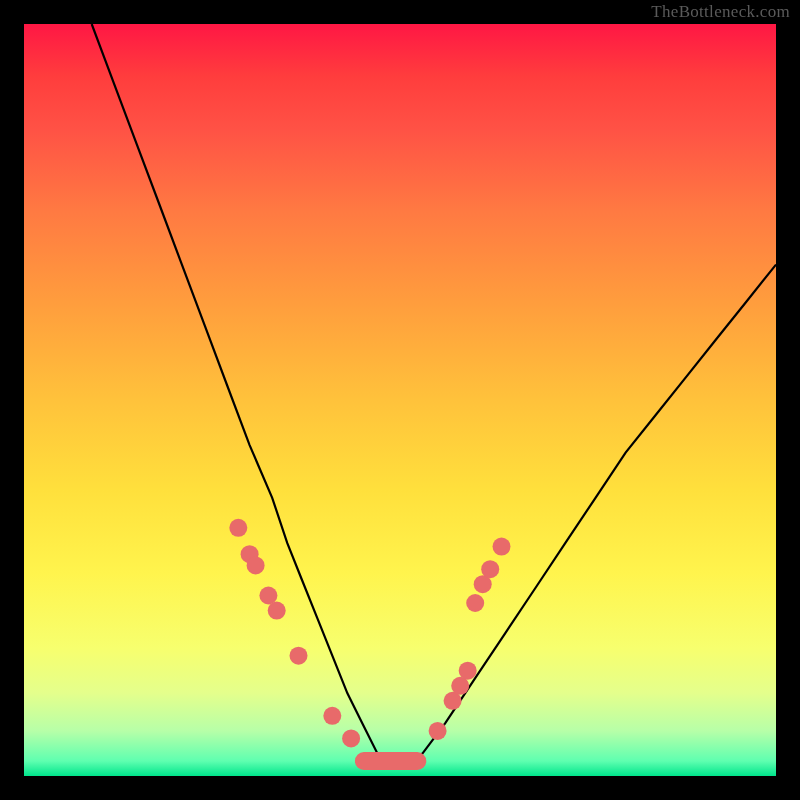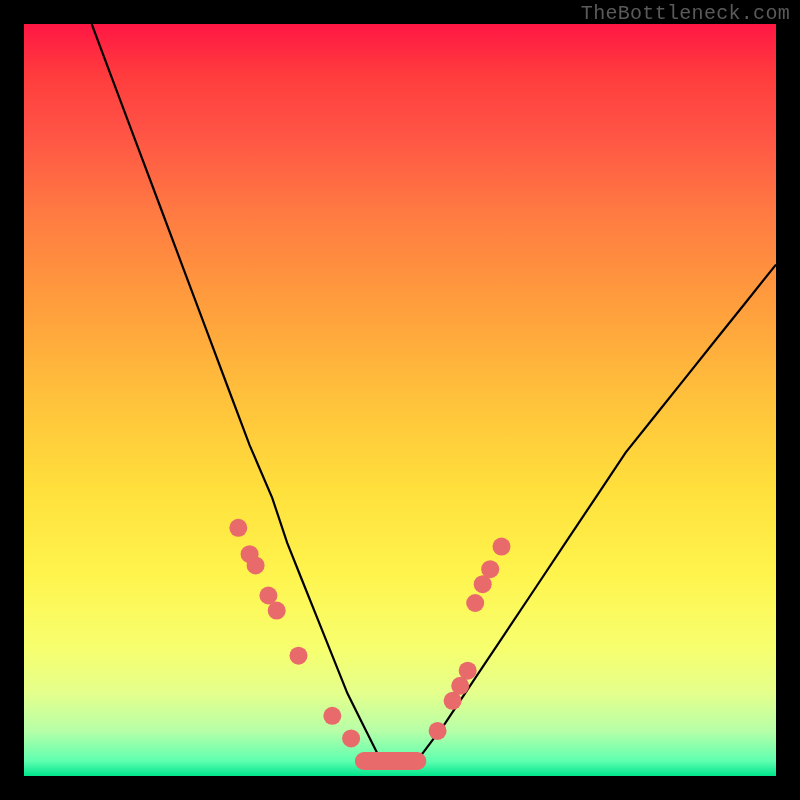--- a/index.html
+++ b/index.html
@@ -28,22 +28,22 @@
       #f7ff6e 83%,
       #e4ff8c 89%,
       #b7ffa8 94%,
       #5fffb0 98%,
       #00e58c 100%);
   }
   .watermark {
     position: absolute;
     top: 2px;
     right: 10px;
-    font-family: Liberation Mono, monospace;
-    font-size: 20px;
+    font-family: Liberation Serif, serif;
+    font-size: 17px;
     color: #5a5a5a;
     letter-spacing: 0.3px;
   }
   svg {
     position: absolute;
     left: 0;
     top: 0;
   }
 </style>
 </head>

